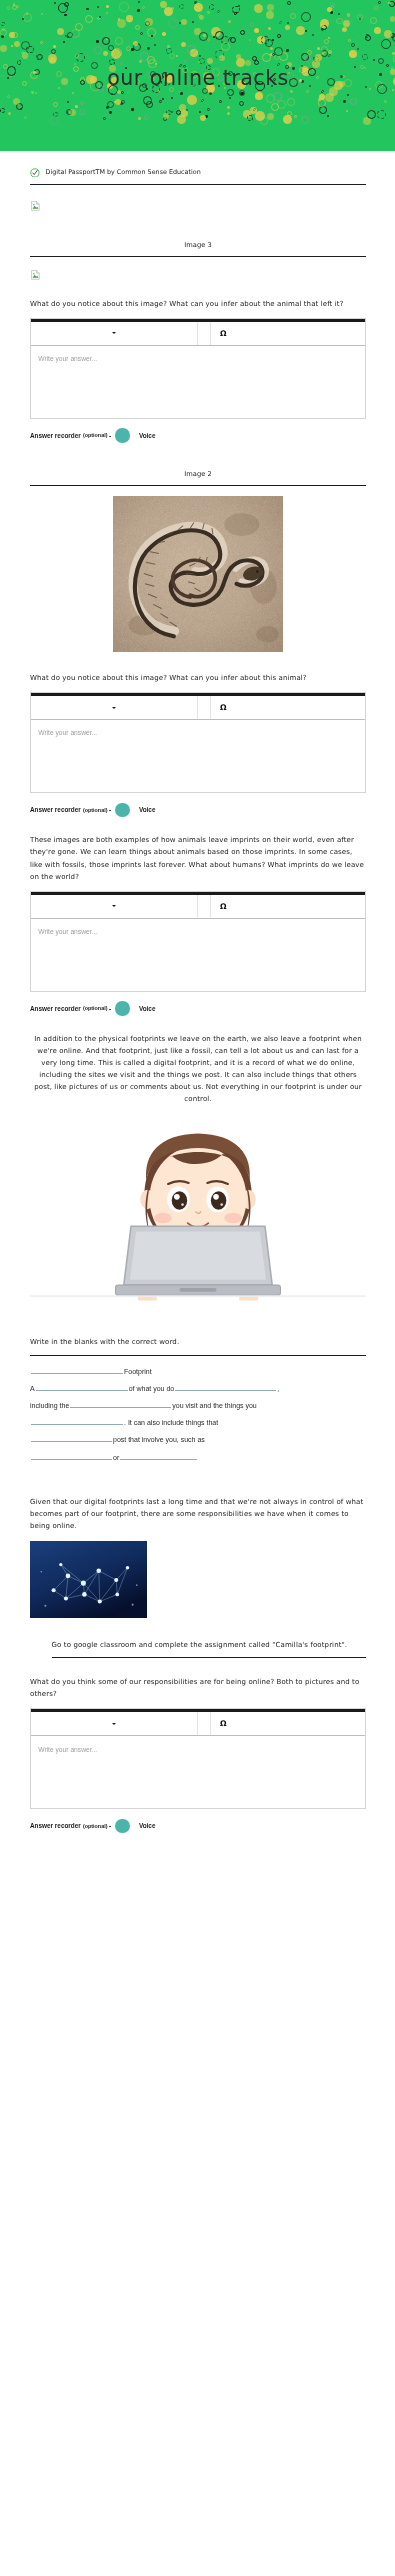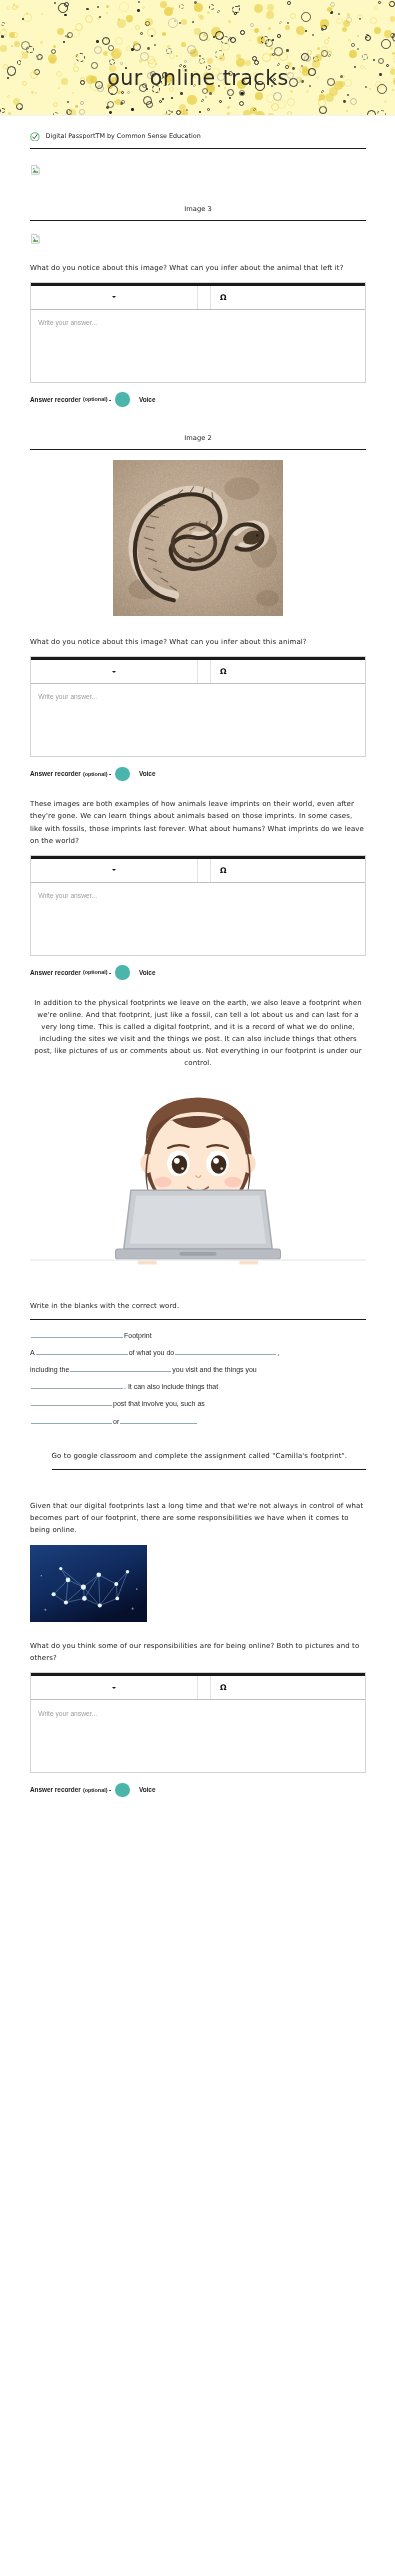--- a/index.html
+++ b/index.html
@@ -8,22 +8,22 @@
     width: 396px;
     background: #ffffff;
     font-family: "Liberation Sans", sans-serif;
     color: #1b1b1b;
   }
   .page { width: 396px; position: relative; }
 
   
   .banner {
     position: relative;
-    height: 116px;
-    background: #fef9c3;
+    height: 152px;
+    background: #22c55e;
     overflow: hidden;
     border-bottom: 0.5px solid #f2f2ee;
   }
   .banner-title {
     position: absolute;
     left: 0; right: 0;
     top: 66px;
     text-align: center;
     font-size: 20.6px;
     letter-spacing: 0.5px;
@@ -898,25 +898,20 @@
         </div>
         <div class="fib-line">
           <span class="blank b-md"></span><span>post that involve you, such as</span>
         </div>
         <div class="fib-line">
           <span class="blank b-md"></span><span>or</span><span class="blank b-sm"></span>
         </div>
       </div>
     </div>
 
-    <div class="block" style="padding-top:20.6px;">
-      <div class="hand" style="padding-left:21.6px;">Go to google classroom and complete the assignment called "Camilla's footprint".</div>
-      <hr class="rule" style="margin-left:21.6px;">
-    </div>
-
     <div class="block" style="padding-top:30px;">
       <div class="hand">Given that our digital footprints last a long time and that we're not always in control of what becomes part of our footprint, there are some responsibilities we have when it comes to being online.</div>
 
       <div class="network-photo">
         <svg width="117" height="77" viewBox="0 0 228 150">
           <defs>
             <linearGradient id="bluebg" x1="0" y1="0" x2="0.6" y2="1">
               <stop offset="0%" stop-color="#1b3f7d"></stop>
               <stop offset="55%" stop-color="#102a5c"></stop>
               <stop offset="100%" stop-color="#060f2c"></stop>
@@ -946,20 +941,25 @@
           <g fill="#bfe2ff" opacity="0.6">
             <circle cx="30" cy="126" r="2"></circle>
               <circle cx="200" cy="124" r="2"></circle>
             <circle cx="22" cy="60" r="1.6"></circle>
               <circle cx="208" cy="86" r="1.6"></circle>
           </g>
         </svg>
       </div>
     </div>
 
+    <div class="block" style="padding-top:20.6px;">
+      <div class="hand" style="padding-left:21.6px;">Go to google classroom and complete the assignment called "Camilla's footprint".</div>
+      <hr class="rule" style="margin-left:21.6px;">
+    </div>
+
     <div class="block">
       <div class="hand">What do you think some of our responsibilities are for being online? Both to pictures and to others?</div>
 
       <div class="editor">
         <div class="editor-topbar"></div>
         <div class="editor-toolbar">
           <div class="tb-cell tb-style">
             <span class="tb-caret"></span>
           </div>
           <div class="tb-cell tb-gap"></div>

